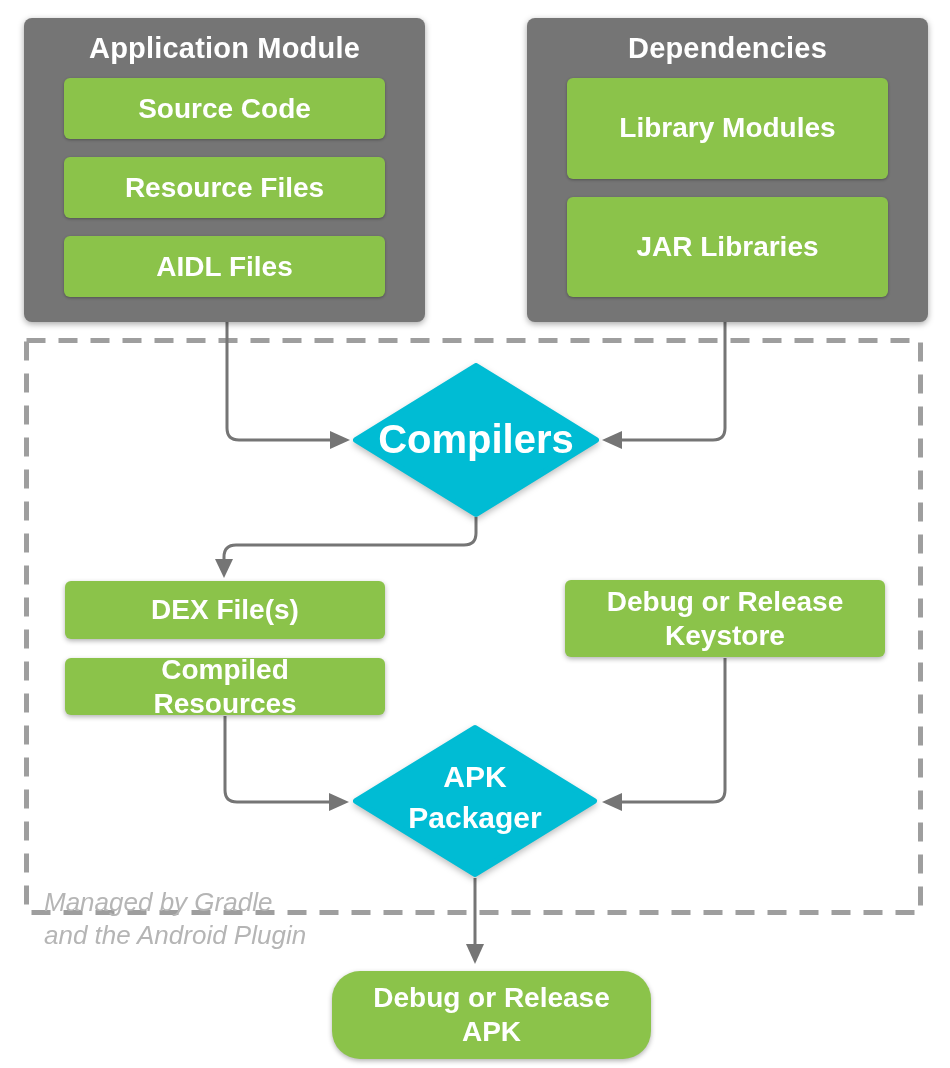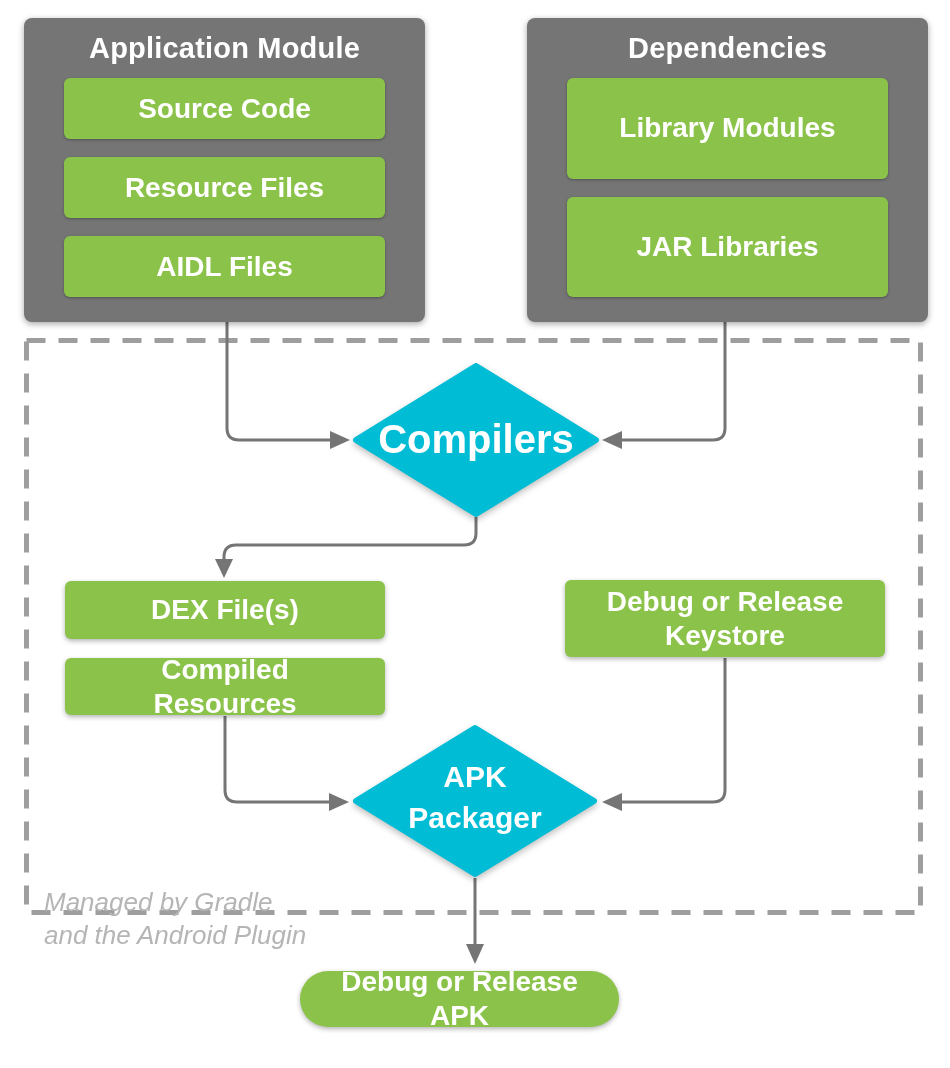--- a/index.html
+++ b/index.html
@@ -107,18 +107,18 @@
       <div class="inner">Debug or Release Keystore</div>
     </div>
 
     <div class="diamond-label" id="apk-packager-label">APK Packager</div>
 
     <div class="note">
       <div>Managed by Gradle</div>
       <div>and the Android Plugin</div>
     </div>
 
-    <div class="green-box" style="left:300px;top:971px;width:319px;height:56px;border-radius:28px;">
+    <div class="green-box" style="left:332px;top:971px;width:319px;height:88px;border-radius:28px;">
       <div class="inner" style="max-width:250px;">Debug or Release APK</div>
     </div>
 
   </div>
 </div>
 
 </body></html>

